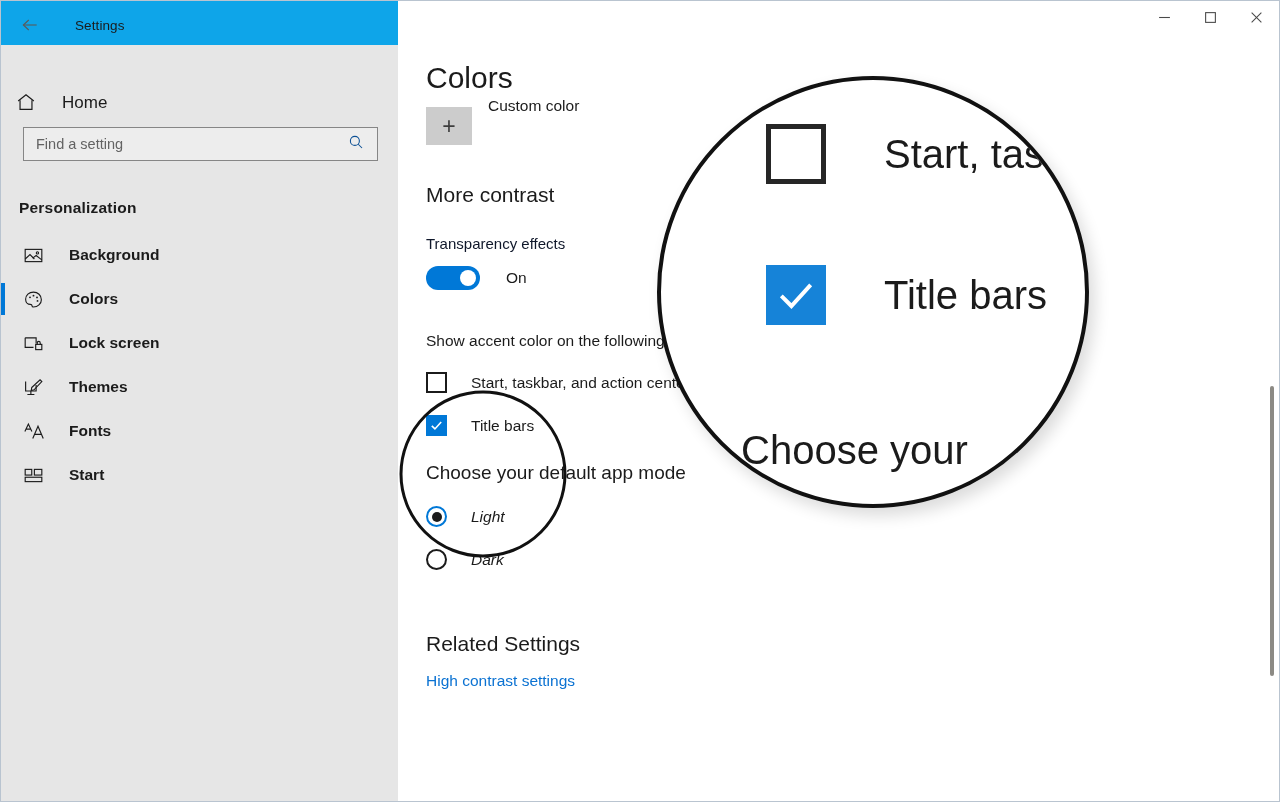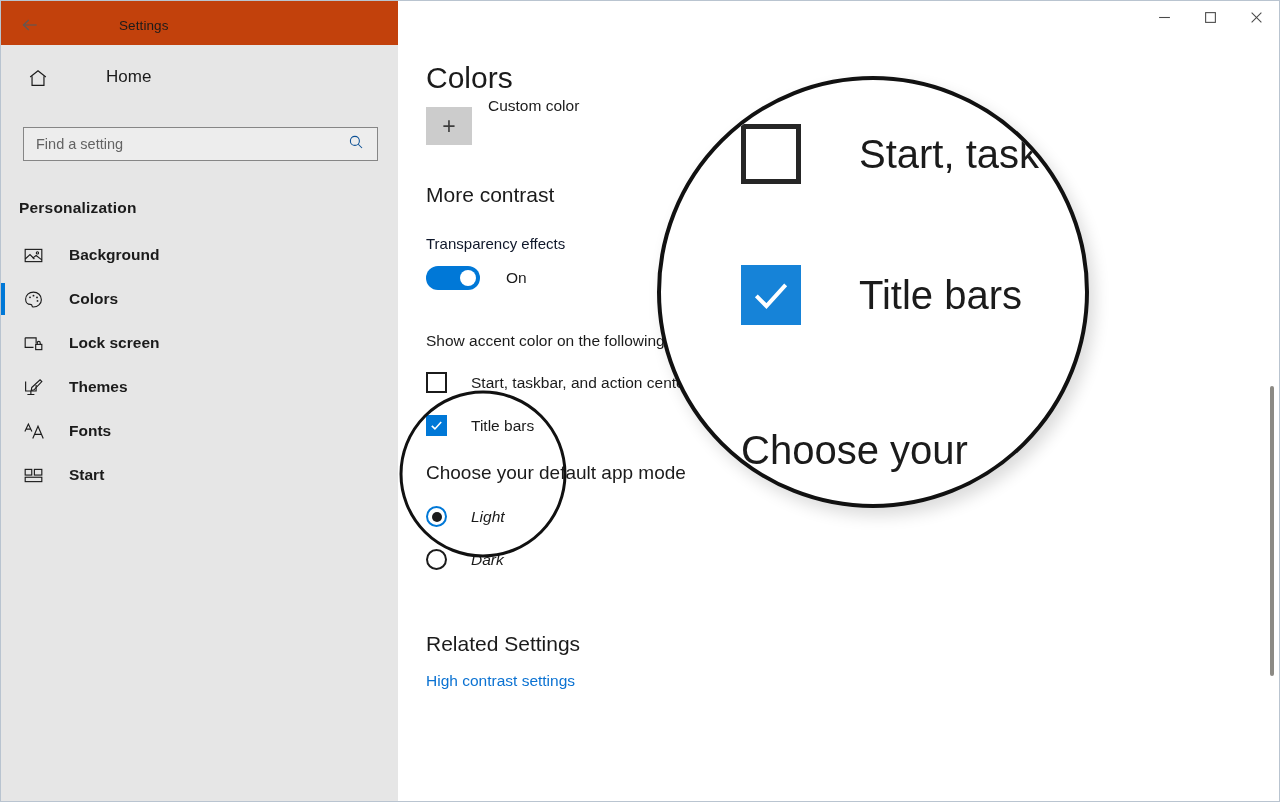--- a/index.html
+++ b/index.html
@@ -27,24 +27,23 @@
     top: 0; left: 0;
     width: 1278px;
     height: 44px;
     display: flex;
     align-items: flex-start;
     z-index: 6;
   }
   .titlebar-left {
     width: 397px;
     height: 44px;
-    background: #c2410c;
-    display: flex;
-    align-items: center;
-    gap: 44px;
+    background: #0ea5e9;
+    display: flex;
+    align-items: center;
   }
   .titlebar-right {
     flex: 1;
     height: 44px;
     background: #ffffff;
     display: flex;
     justify-content: flex-end;
     align-items: flex-start;
   }
   .back-btn {
@@ -77,24 +76,23 @@
     top: 0; left: 0;
     width: 397px;
     height: 800px;
     background: #e6e6e6;
     padding-top: 44px;
     z-index: 2;
   }
   .home-row {
     height: 46px;
     display: flex;
-    align-items: flex-start;
-    padding-left: 26px;
+    align-items: flex-end;
+    padding-left: 14px;
     margin-top: 22px;
-    gap: 32px;
   }
   .home-row .ic { width: 30px; display:flex; align-items:center; }
   .home-label {
     font-size: 17px;
     color: #1b1b1b;
     margin-left: 17px;
   }
   .search-wrap {
     margin: 14px 20px 4px 22px;
     height: 34px;
@@ -342,20 +340,21 @@
   .lens-inner {
     position: absolute;
     left: 0; top: 0;
     width: 432px;
     height: 432px;
   }
   .lens-row {
     position: absolute;
     display: flex;
     align-items: center;
+    margin-left: 25px;
   }
   .lens-cbox {
     width: 60px; height: 60px;
     border: 5px solid #262626;
     background: #ffffff;
     flex: none;
   }
   .lens-cbox.checked {
     border: none;
     background: #1683d8;

